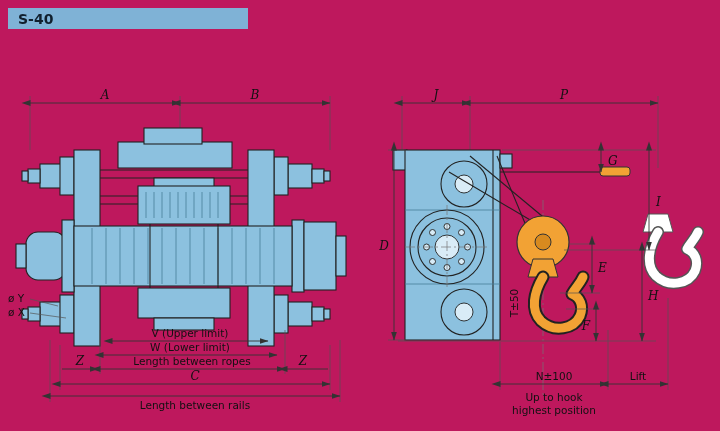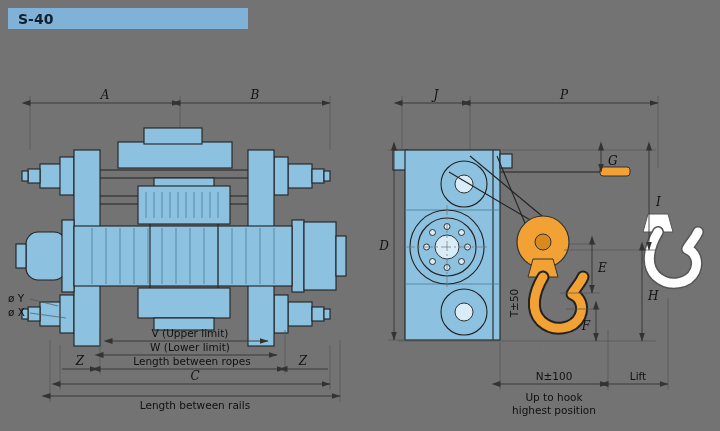--- a/index.html
+++ b/index.html
@@ -1,16 +1,16 @@
 <!DOCTYPE html>
 <html style="--body: #8CC1DF; --hook: #F2A234; --header: #7FB2D6; --outline: #222222;"><head>
 <meta charset="utf-8">
 <style>
   html,body{margin:0;padding:0;background:#fff;}
-  .page{position:relative;width:720px;height:431px;background:#737373;overflow:hidden;
+  .page{position:relative;width:720px;height:431px;background:#be185d;overflow:hidden;
         font-family:"DejaVu Sans", sans-serif;}
   svg{display:block;}
   .body-fill{fill:var(--body,#8CC1DF);stroke:#222;stroke-width:1.1;}
   .light-fill{fill:#d9ecf7;stroke:#222;stroke-width:0.9;}
   .ln{stroke:#222;stroke-width:1.1;fill:none;}
   .thin{stroke:#477d97;stroke-width:0.8;fill:none;}
   .dim{stroke:#333;stroke-width:0.9;fill:none;}
   .wit{stroke:#555;stroke-width:0.7;fill:none;}
   .cl{stroke:#777;stroke-width:0.7;fill:none;stroke-dasharray:10 3 2 3;}
   .dimtext{font:10.5px "DejaVu Sans",sans-serif;fill:#111;}

